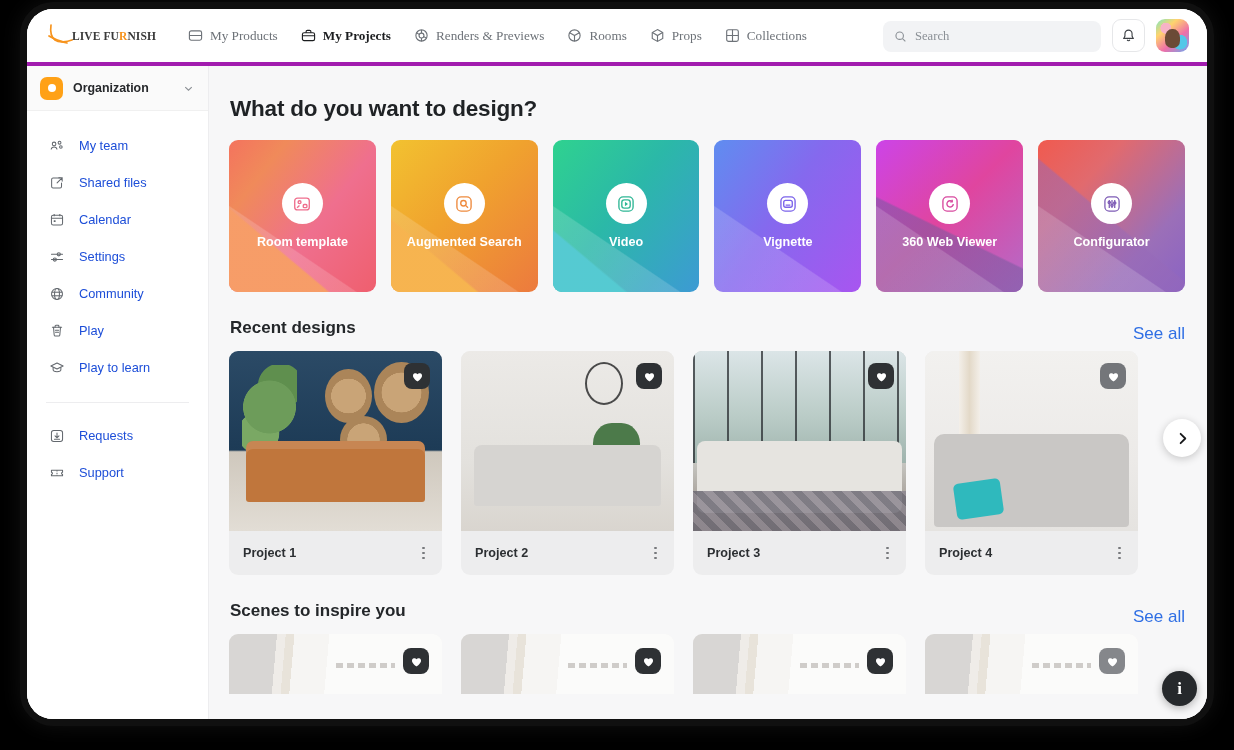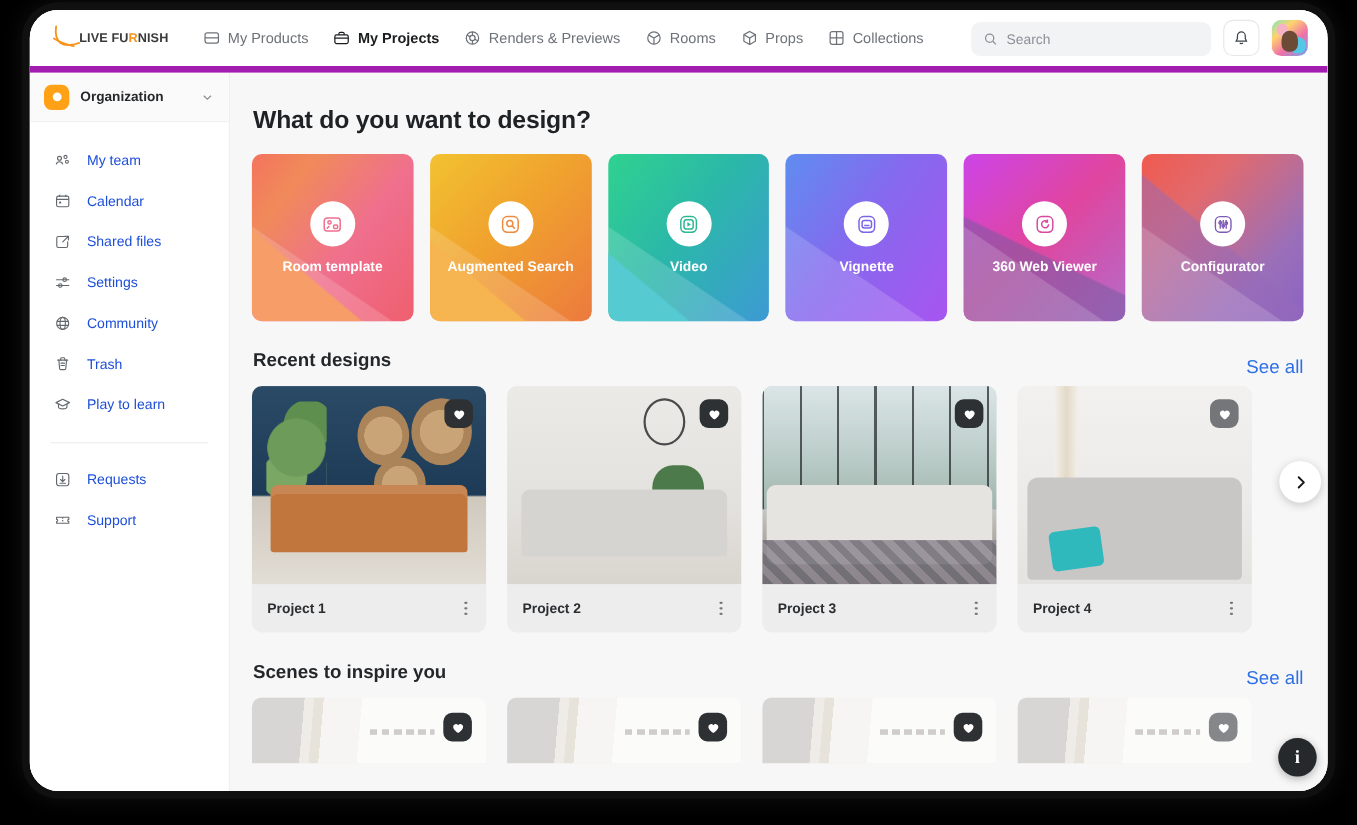--- a/index.html
+++ b/index.html
@@ -27,22 +27,22 @@
     overflow: hidden;
     display: flex; flex-direction: column;
   }
 
   
   .topbar {
     height: 57px; flex: 0 0 57px;
     background: #fff;
     display: flex; align-items: center;
     padding: 0 18px 0 18px;
-    border-bottom: 6px solid #a21caf;
-    position: relative; z-index: 5;
+    border-bottom: 4px solid #a21caf;
+    position: relative; z-index: 5; font-family: Liberation Serif, serif;
   }
   .logo-wrap { display: flex; align-items: center; gap: 1px; margin-right: 22px; }
   .logo-mark { width: 30px; height: 26px; display: block; margin-right: -4px; }
   .logo-text {
     font-size: 11.5px; font-weight: 700; letter-spacing: .1px;
     color: #3a3a3a; white-space: nowrap;
   }
   .logo-text .r { color: #f7941e; }
 
   .nav { display: flex; align-items: center; gap: 3px; }
@@ -388,44 +388,44 @@
                   <circle cx="11.2" cy="5" r="1.5"></circle>
                   <circle cx="12.6" cy="9.6" r="1.4"></circle>
                 <path d="M2.3 12.2c.3-1.7 1.6-2.6 3.1-2.6s2.8.9 3.1 2.6"></path>
               </svg>
             </span>
             <span>My team</span>
           </div>
 
           <div class="side-item">
             <span class="ico">
+              <svg width="16" height="16" viewBox="0 0 17 17" fill="none" stroke="#63686e" stroke-width="1.1" stroke-linecap="round">
+                <path d="M11.8 3.2H4.3A1.5 1.5 0 0 0 2.8 4.7v7.6a1.5 1.5 0 0 0 1.5 1.5h7.5a1.5 1.5 0 0 0 1.5-1.5V8.4"></path>
+                <path d="M8.6 8.4l5.3-5.3M10.4 2.9h3.6v3.6"></path>
+              </svg>
+            </span>
+            <span>Shared files</span>
+          </div>
+
+          <div class="side-item">
+            <span class="ico">
               <svg width="16" height="16" viewBox="0 0 17 17" fill="none" stroke="#63686e" stroke-width="1.1">
                 <rect x="2.6" y="3.5" width="11.8" height="10.3" rx="1.8"></rect>
                 <line x1="2.6" y1="6.6" x2="14.4" y2="6.6"></line>
                 <line x1="5.5" y1="2.2" x2="5.5" y2="4.4"></line>
                   <line x1="11.5" y1="2.2" x2="11.5" y2="4.4"></line>
                 <rect x="5" y="8.7" width="2" height="2" rx=".4" fill="#63686e" stroke="none"></rect>
               </svg>
             </span>
             <span>Calendar</span>
           </div>
 
           <div class="side-item">
             <span class="ico">
               <svg width="16" height="16" viewBox="0 0 17 17" fill="none" stroke="#63686e" stroke-width="1.1" stroke-linecap="round">
-                <path d="M11.8 3.2H4.3A1.5 1.5 0 0 0 2.8 4.7v7.6a1.5 1.5 0 0 0 1.5 1.5h7.5a1.5 1.5 0 0 0 1.5-1.5V8.4"></path>
-                <path d="M8.6 8.4l5.3-5.3M10.4 2.9h3.6v3.6"></path>
-              </svg>
-            </span>
-            <span>Shared files</span>
-          </div>
-
-          <div class="side-item">
-            <span class="ico">
-              <svg width="16" height="16" viewBox="0 0 17 17" fill="none" stroke="#63686e" stroke-width="1.1" stroke-linecap="round">
                 <line x1="2.6" y1="5.6" x2="14.4" y2="5.6"></line>
                   <circle cx="10.4" cy="5.6" r="1.7"></circle>
                 <line x1="2.6" y1="11.2" x2="14.4" y2="11.2"></line>
                   <circle cx="6.2" cy="11.2" r="1.7"></circle>
               </svg>
             </span>
             <span>Settings</span>
           </div>
 
           <div class="side-item">
@@ -442,21 +442,21 @@
 
           <div class="side-item">
             <span class="ico">
               <svg width="16" height="16" viewBox="0 0 17 17" fill="none" stroke="#63686e" stroke-width="1.1" stroke-linecap="round">
                 <path d="M3.6 4.6h9.8"></path>
                   <path d="M4.8 4.6l.7 8.2a1.2 1.2 0 0 0 1.2 1.1h3.6a1.2 1.2 0 0 0 1.2-1.1l.7-8.2"></path>
                 <path d="M6.5 4.6V3.3a.9.9 0 0 1 .9-.9h2.2a.9.9 0 0 1 .9.9v1.3"></path>
                 <path d="M6.8 7.6h3.4M6.9 9.9h3.2"></path>
               </svg>
             </span>
-            <span>Trash</span>
+            <span>Play</span>
           </div>
 
           <div class="side-item">
             <span class="ico">
               <svg width="16" height="16" viewBox="0 0 17 17" fill="none" stroke="#63686e" stroke-width="1.1" stroke-linejoin="round">
                 <path d="M8.5 3.2L15 6.4l-6.5 3.2L2 6.4z"></path>
                 <path d="M4.4 7.8v2.6c0 1.2 1.9 2.1 4.1 2.1s4.1-.9 4.1-2.1V7.8"></path>
               </svg>
             </span>
             <span>Play to learn</span>

